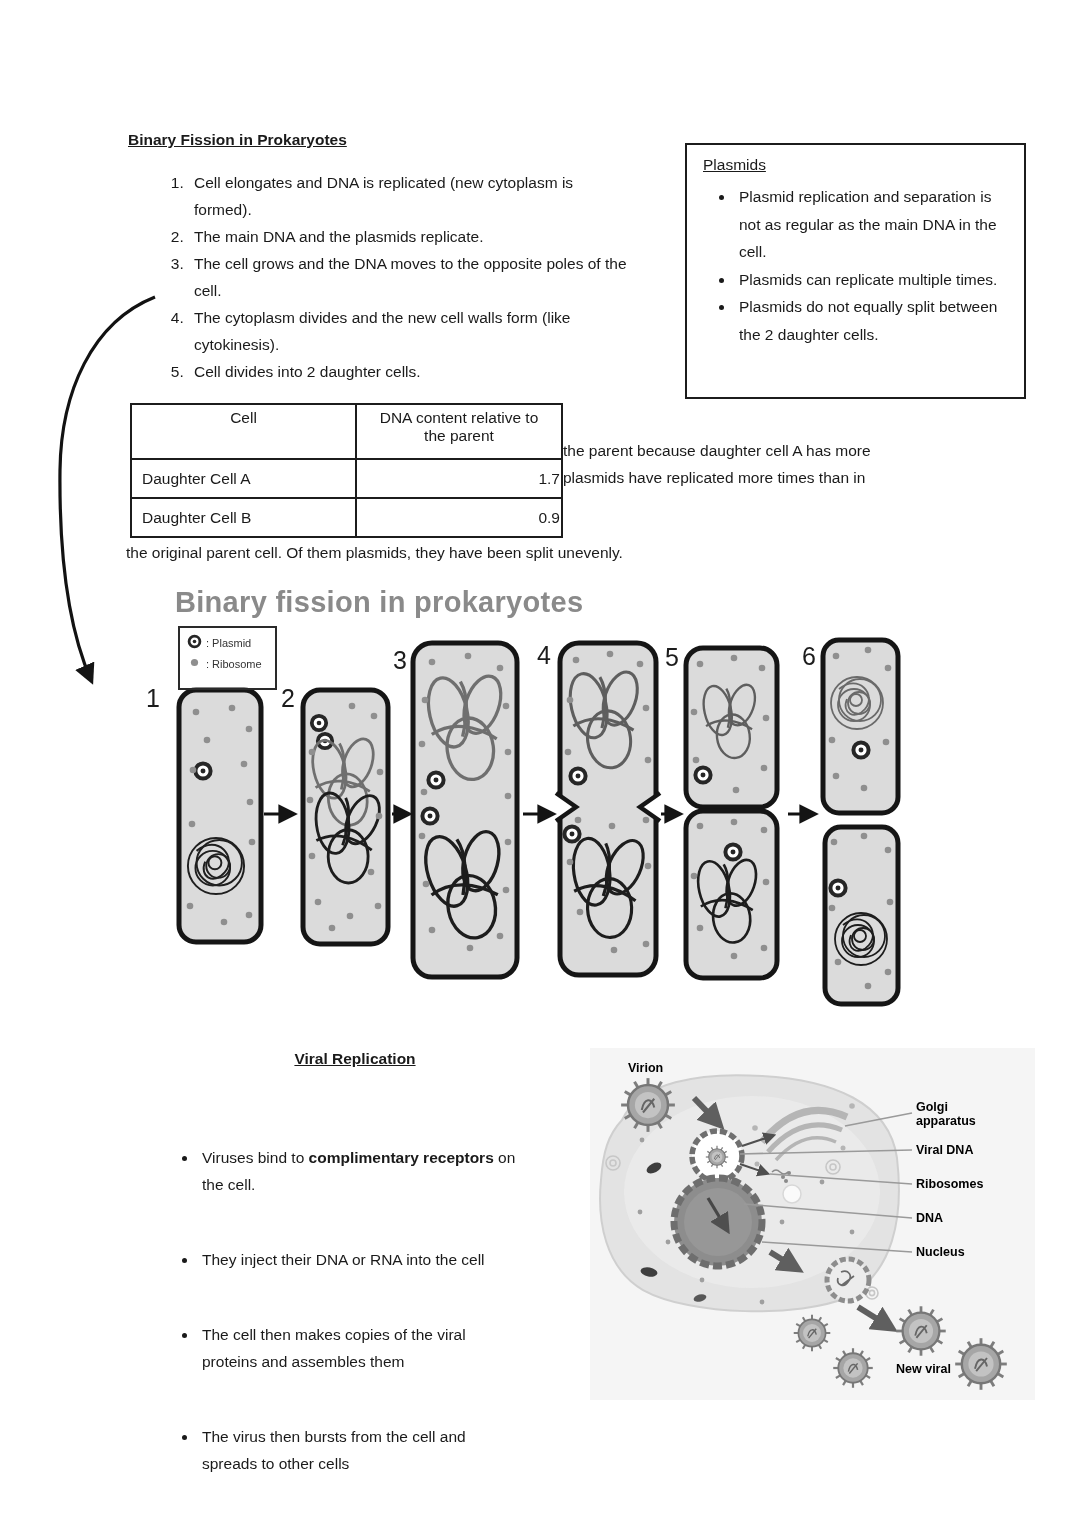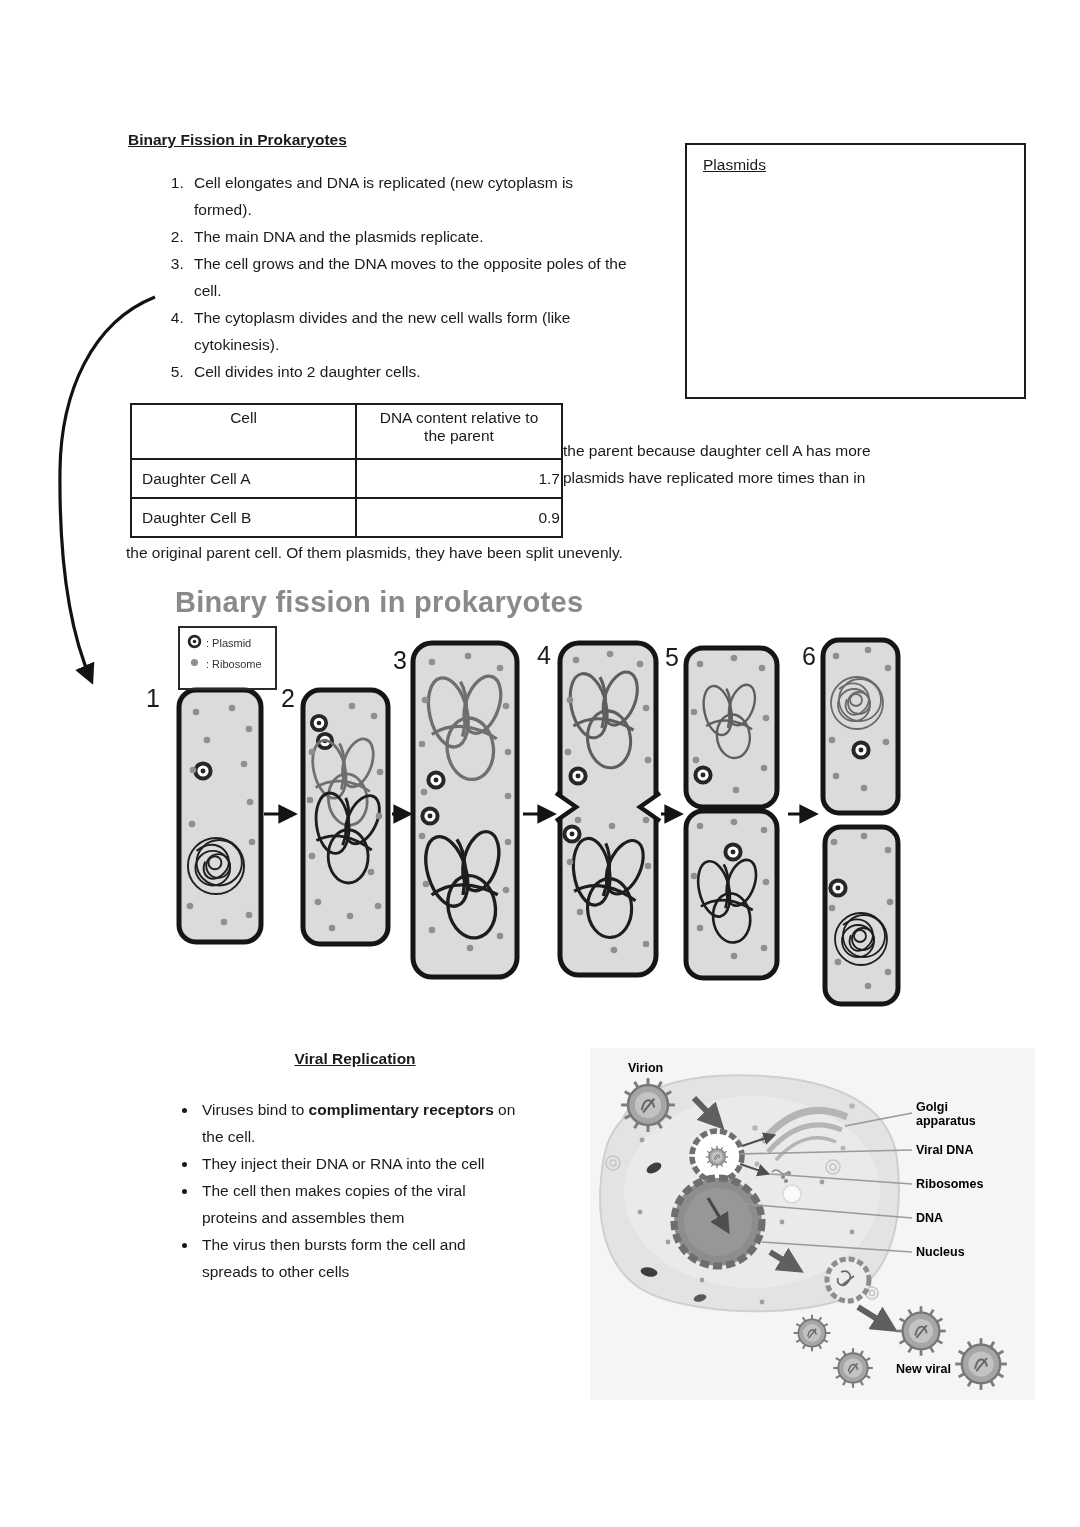--- a/index.html
+++ b/index.html
@@ -34,21 +34,21 @@
   
   .fig-title{left:175px;top:586px;font-size:29px;font-weight:bold;color:#8a8a8a;letter-spacing:.3px;}
   .legend{left:178px;top:626px;width:99px;height:64px;border:2px solid #2a2a2a;box-sizing:border-box;
           padding:4px 0 0 7px;font-size:11px;color:#333;}
   .legend .row{display:flex;align-items:center;height:21px;gap:4px;}
   .stage-num{font-size:25px;color:#1c1c1c;}
   
   .viral-title{left:240px;top:1050px;width:230px;text-align:center;font-weight:bold;text-decoration:underline;}
   .vbullets{left:162px;top:1096px;width:356px;margin:0;padding:0 0 0 36px;line-height:27px;list-style:disc;}
   .vbullets{width:320px;}
-  .vbullets li{padding-left:4px;}
+  .vbullets li{padding-left:4px;margin-top:48px;}
   
   .vlab{font-size:12.5px;font-weight:bold;color:#000000;line-height:14px;}
   svg.art{position:absolute;left:0;top:0;width:1080px;height:1527px;}
 </style>
 </head>
 <body>
 
 <div class="page">
 
   <svg class="art" viewBox="0 0 1080 1527" aria-hidden="true">
@@ -343,20 +343,25 @@
   <ol class="abs steps">
     <li>Cell elongates and DNA is replicated (new cytoplasm is formed).</li>
     <li>The main DNA and the plasmids replicate.</li>
     <li>The cell grows and the DNA moves to the opposite poles of the cell.</li>
     <li>The cytoplasm divides and the new cell walls form (like cytokinesis).</li>
     <li>Cell divides into 2 daughter cells.</li>
   </ol>
 
   <div class="abs pbox">
     <div class="pbox-title">Plasmids</div>
+    <ul>
+      <li>Plasmid replication and separation is not as regular as the main DNA in the cell.</li>
+      <li>Plasmids can replicate multiple times.</li>
+      <li>Plasmids do not equally split between the 2 daughter cells.</li>
+    </ul>
   </div>
 
   <table class="dna">
     <tbody>
         <tr>
       <th class="c1">Cell</th>
       <th class="c2">DNA content relative to the parent</th>
     </tr>
     <tr>
       <td class="n">Daughter Cell A</td>
@@ -402,21 +407,21 @@
   <div class="abs stage-num" style="left:393px;top:646px;">3</div>
   <div class="abs stage-num" style="left:537px;top:641px;">4</div>
   <div class="abs stage-num" style="left:665px;top:643px;">5</div>
   <div class="abs stage-num" style="left:802px;top:642px;">6</div>
 
   <div class="abs viral-title">Viral Replication</div>
   <ul class="abs vbullets">
     <li><span>Viruses bind to </span><b>complimentary receptors</b><span> on the cell.</span></li>
     <li><span>They inject their DNA or RNA into the cell</span><b></b><span></span></li>
     <li><span>The cell then makes copies of the viral proteins and assembles them</span><b></b><span></span></li>
-    <li><span>The virus then bursts form the cell and spreads to other cells</span><b></b><span></span></li>
+    <li><span>The virus then bursts from the cell and spreads to other cells</span><b></b><span></span></li>
   </ul>
 
   <div class="abs vlab" style="left:628px;top:1061px;">Virion</div>
   <div class="abs vlab" style="left:916px;top:1100px;width:66px;">Golgi apparatus</div>
   <div class="abs vlab" style="left:916px;top:1143px;">Viral DNA</div>
   <div class="abs vlab" style="left:916px;top:1177px;">Ribosomes</div>
   <div class="abs vlab" style="left:916px;top:1211px;">DNA</div>
   <div class="abs vlab" style="left:916px;top:1245px;">Nucleus</div>
   <div class="abs vlab" style="left:896px;top:1362px;">New viral</div>
 

